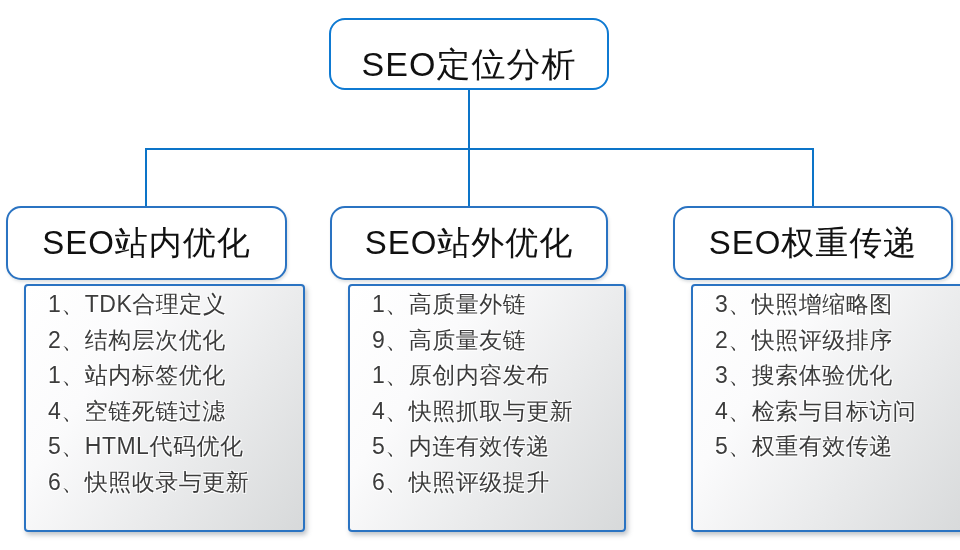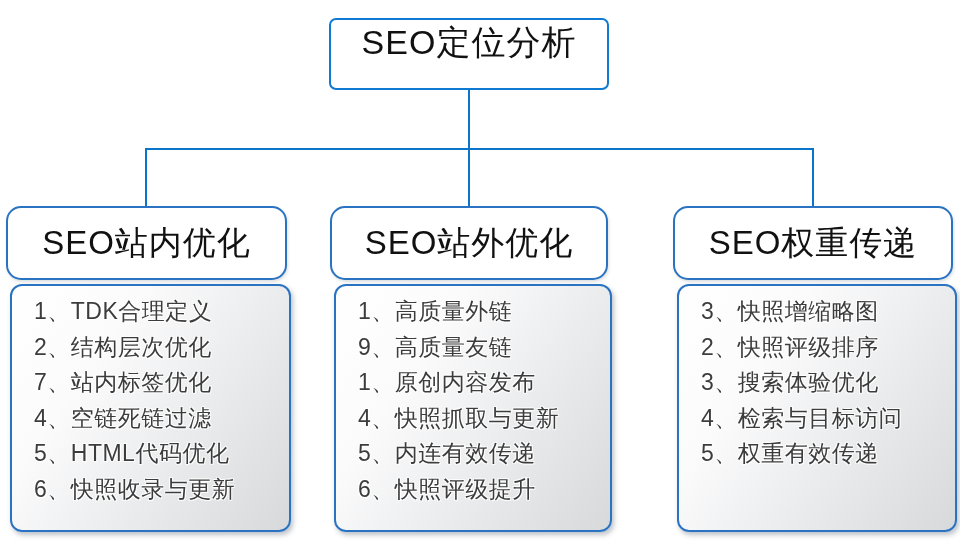--- a/index.html
+++ b/index.html
@@ -25,22 +25,22 @@
   .connector {
     position: absolute;
     background: var(--connector);
   }
   .root-node {
     position: absolute;
     left: 329px; top: 18px;
     width: 280px; height: 72px;
     background: #ffffff;
     border: 2px solid var(--root-border);
-    border-radius: 7px;
-    display: flex; align-items: flex-start; justify-content: center;
+    border-radius: 16px;
+    display: flex; align-items: flex-end; justify-content: center;
     font-size: 34px;
     letter-spacing: 1px;
     color: var(--title-text);
   }
   .column { position: absolute; top: 206px; }
   .col-1 { left: 6px;   width: 281px; }
   .col-2 { left: 330px; width: 278px; }
   .col-3 { left: 673px; width: 280px; }
   .node-header {
     position: absolute;
@@ -50,31 +50,31 @@
     border: 2px solid var(--node-border);
     border-radius: 15px;
     display: flex; align-items: center; justify-content: center;
     font-size: 33px;
     letter-spacing: 1px;
     color: var(--title-text);
     box-shadow: 1px 2px 3px rgba(120,130,140,0.25);
   }
   .node-body {
     position: absolute;
-    left: 4px; top: 78px;
+    left: 18px; top: 78px;
     width: 100%; height: 248px;
     background: linear-gradient(125deg,
                  var(--body-gradient-start) 0%,
                  #fbfbfc 30%,
                  #e9eaeb 65%,
                  var(--body-gradient-end) 100%);
     border: 2px solid var(--node-border);
-    border-radius: 12px;
+    border-radius: 4px;
     box-shadow: 2px 3px 5px rgba(110,120,130,0.45);
-    padding: 8px 10px 0 22px;
+    padding: 1px 10px 0 22px;
   }
   .item {
     font-size: 23px;
     line-height: 35.5px;
     color: var(--item-text);
     letter-spacing: 0.5px;
     white-space: nowrap;
     text-shadow: 1px 1px 0 rgba(255,255,255,0.95),
                 -1px -1px 0 rgba(255,255,255,0.8),
                  1px -1px 0 rgba(255,255,255,0.8),
@@ -96,21 +96,21 @@
     <span>SEO定位分析</span>
   </div>
 
   <section class="column col-1">
     <div class="node-header">
       <span>SEO站内优化</span>
     </div>
     <div class="node-body">
       <div class="item">1、TDK合理定义</div>
       <div class="item">2、结构层次优化</div>
-      <div class="item">7、站内标签优化</div>
+      <div class="item">1、站内标签优化</div>
       <div class="item">4、空链死链过滤</div>
       <div class="item">5、HTML代码优化</div>
       <div class="item">6、快照收录与更新</div>
     </div>
   </section>
 
   <section class="column col-2">
     <div class="node-header">
       <span>SEO站外优化</span>
     </div>

